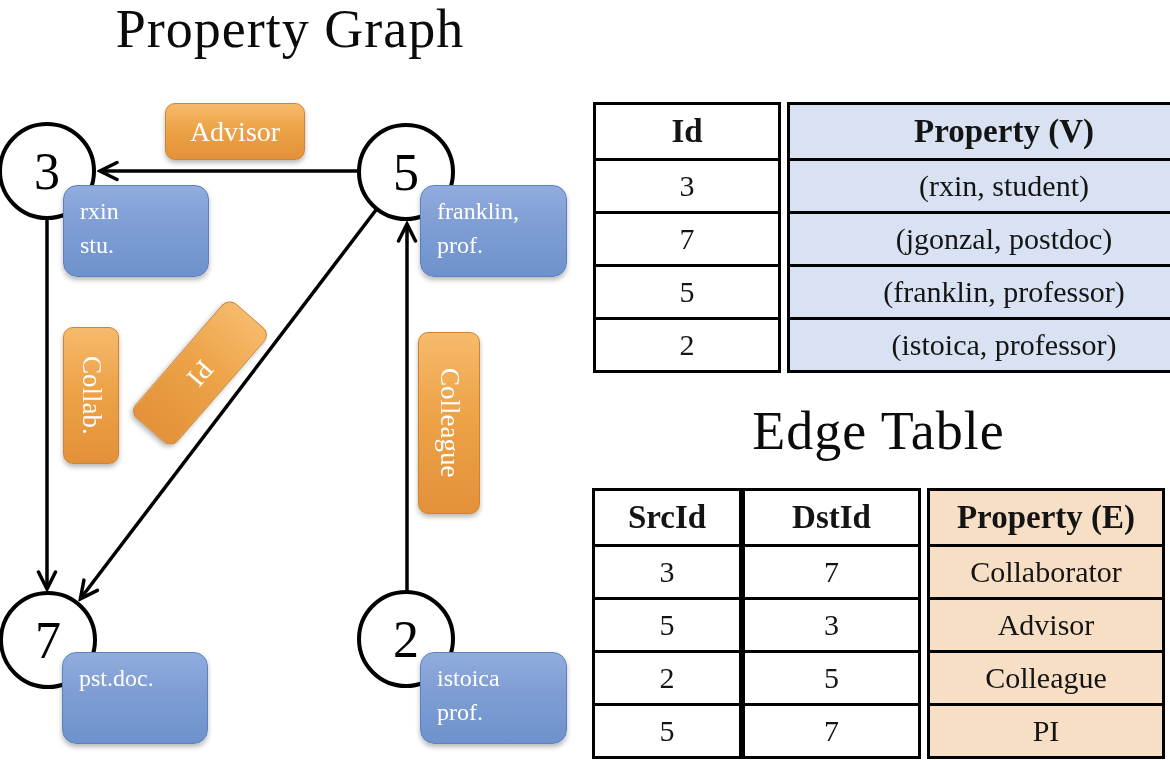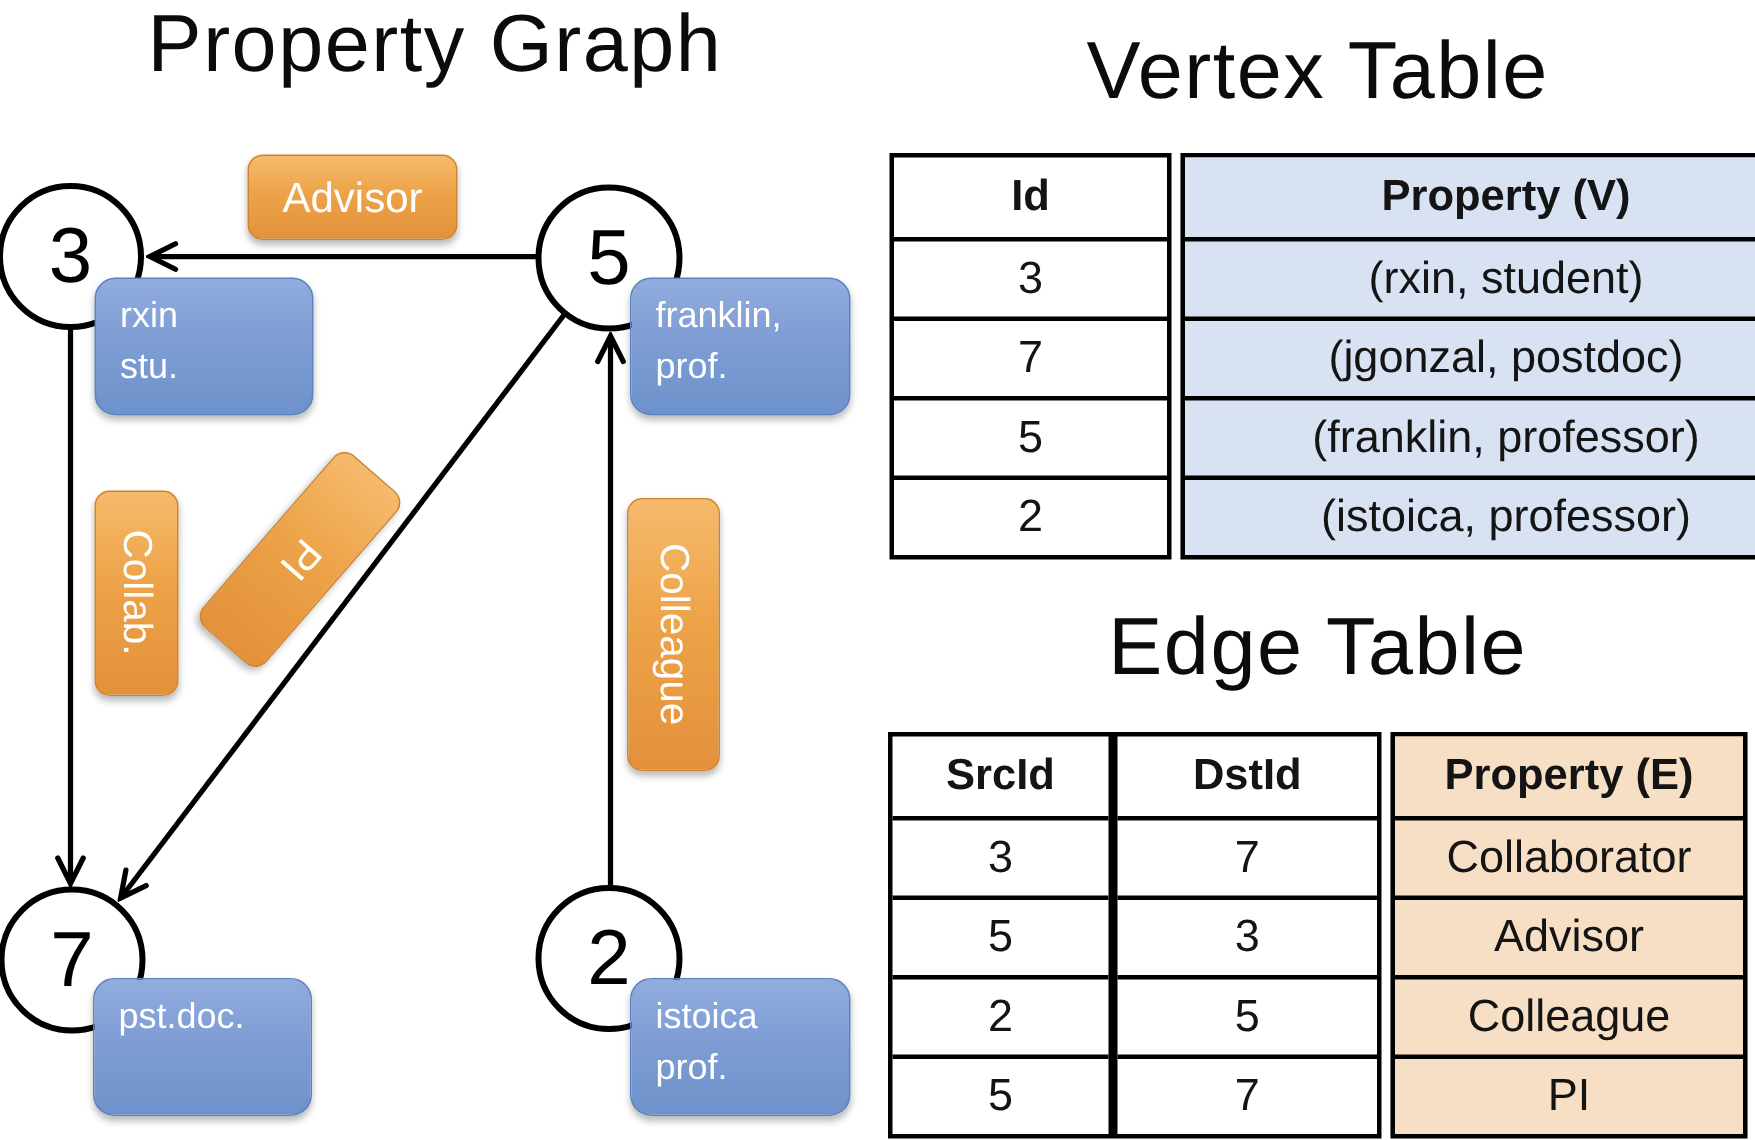--- a/index.html
+++ b/index.html
@@ -1,18 +1,18 @@
 <!DOCTYPE html>
 <html><head>
 <meta charset="utf-8">
 <style>
   html,body { margin:0; padding:0; background:#fff; }
   .stage {
     position:relative; width:1170px; height:760px; background:#ffffff;
-    font-family:Liberation Sans, sans-serif; overflow:hidden; color:#000;
+    font-family:Liberation Serif, serif; overflow:hidden; color:#000;
   }
   .big-title {
     position:absolute; font-size:54px; font-weight:300; letter-spacing:1px;
     text-align:center; color:#0b0b0b; white-space:nowrap; line-height:1.1;
   }
   
   .edges-svg { position:absolute; left:0; top:0; z-index:1; pointer-events:none; }
   .gnode {
     position:absolute; width:90px; height:90px; border:4px solid #000; border-radius:50%;
     background:#fff; display:flex; align-items:center; justify-content:center;
@@ -34,21 +34,21 @@
     font-size:24px; line-height:1.42; padding:8px 8px 0 16px; z-index:5;
   }
   
   .tblcol { position:absolute; border:3px solid #000; box-sizing:border-box; background:#fff; }
   .tblcol .cell {
     height:53px; box-sizing:border-box; border-top:3px solid #000;
     display:flex; align-items:center; justify-content:center;
     font-size:30px; color:#141414; white-space:nowrap;
   }
   .tblcol .cell:first-child { border-top:none; }
-  .tblcol .cell.hdr { font-weight:bold; font-size:29px; }
+  .tblcol .cell.hdr { font-weight:bold; font-size:33px; }
   .fill-blue  { background:#d8e2f3; }
   .fill-peach { background:#f7dfc5; }
 </style>
 </head>
 <body>
 
 <div class="stage">
 
   <div class="big-title" style="left:0; top:16; width:580px;">Property Graph</div>
 
@@ -91,21 +91,20 @@
     <div>prof.</div>
   </div>
   <div class="vprop" style="left:62px; top:652px; width:120px; height:82px;">
     <div>pst.doc.</div>
   </div>
   <div class="vprop" style="left:420px; top:652px; width:121px; height:82px;">
     <div>istoica</div>
     <div>prof.</div>
   </div>
 
-  <div class="big-title" style="left:592px; top:18px; width:573px;">Vertex Table</div>
 
   <div class="tblcol" style="left:593px; top:102px; width:188px;">
     <div class="cell hdr">Id</div>
     <div class="cell">3</div>
     <div class="cell">7</div>
     <div class="cell">5</div>
     <div class="cell">2</div>
   </div>
   <div class="tblcol fill-blue" style="left:787px; top:102px; width:434px;">
     <div class="cell hdr fill-blue">Property (V)</div>

